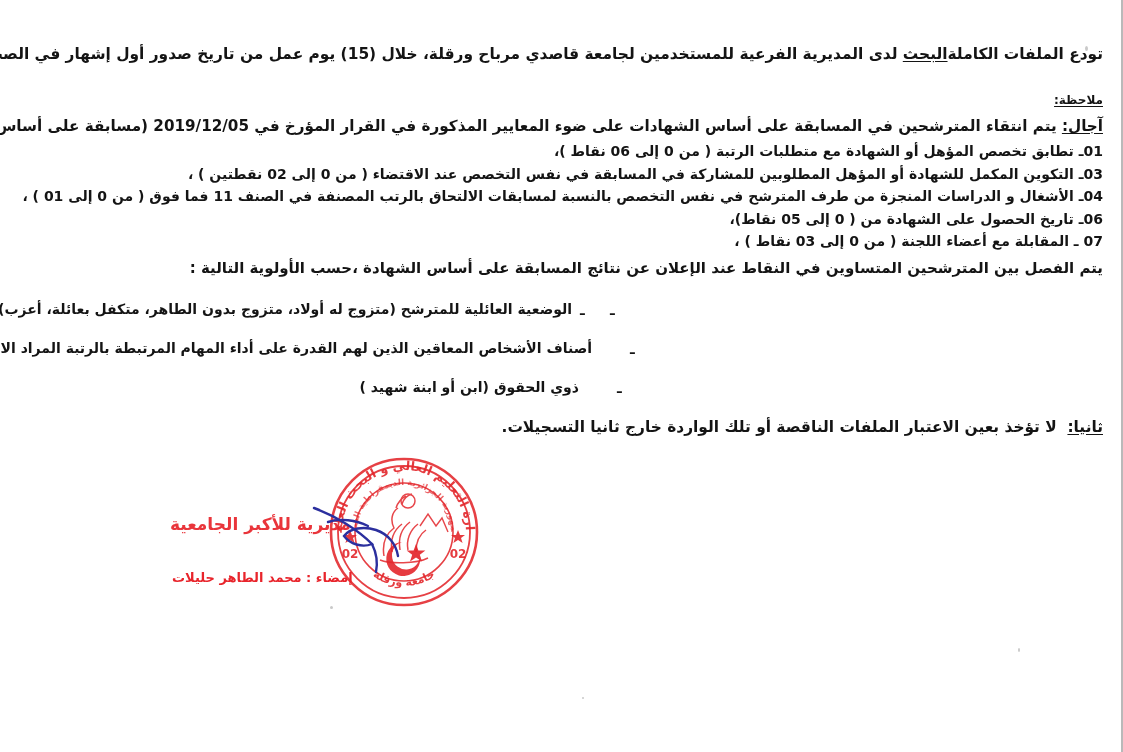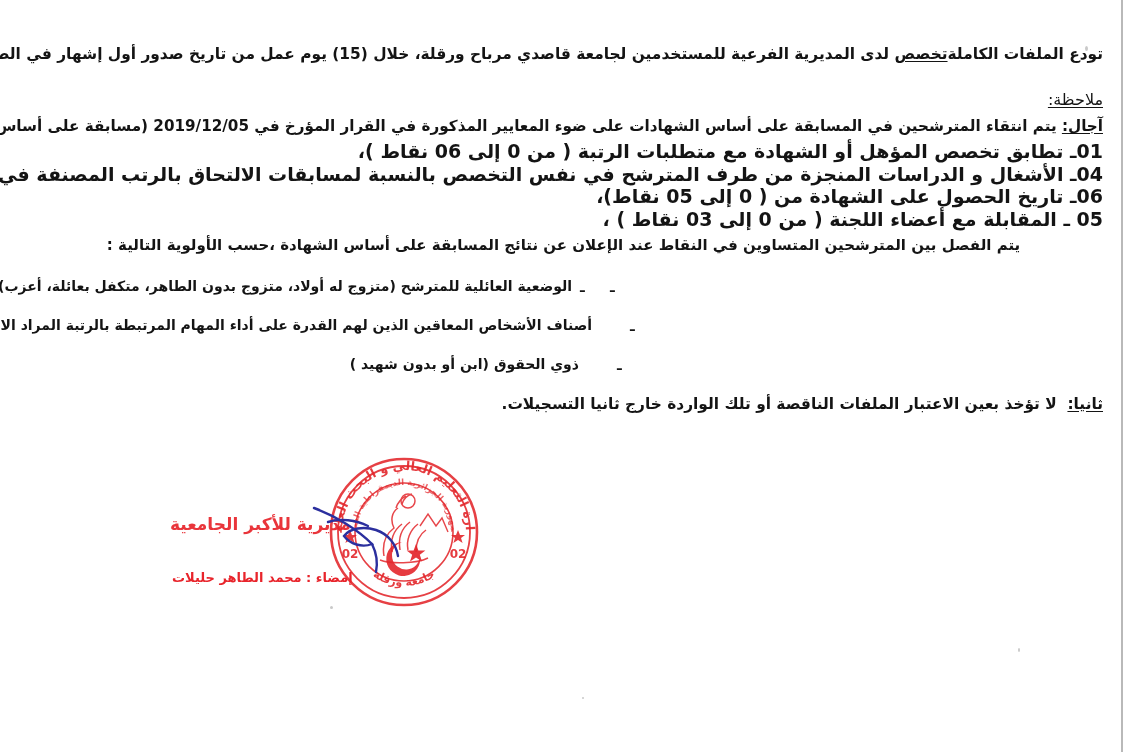--- a/index.html
+++ b/index.html
@@ -41,50 +41,49 @@
     font-size: 15.4px;
     line-height: 20px;
     margin: 0 0 26px 0;
     padding-left: 2px;
   }
   .u {
     text-decoration: underline;
     text-underline-offset: 2px;
   }
   .note-heading {
-    font-size: 16px;
+    font-size: 12px;
     line-height: 20px;
     margin: 17px 0 6px 0;
-    font-weight: 400;
+    font-weight: 700;
   }
   .first-clause {
     font-size: 15.2px;
     line-height: 21px;
     margin: 0 0 3px 0;
   }
   .crit-list {
     list-style: none;
     margin: 0;
     padding: 0;
   }
   .crit-list li {
-    font-size: 19px;
+    font-size: 14px;
     line-height: 22.5px;
     white-space: nowrap;
     text-align: right;
     direction: rtl;
     font-weight: 600;
     color: #141414;
   }
   .tie-line {
     font-size: 15px;
     line-height: 22px;
     margin: 4px 0 12px 0;
     white-space: nowrap;
-    text-align: center;
   }
   .prio-list {
     list-style: none;
     margin: 0 0 0 0;
     padding: 0 0 0 0;
   }
   .prio-list li {
     position: relative;
     font-size: 14px;
     line-height: 18px;
@@ -168,54 +167,55 @@
   }
 </style>
 </head>
 <body>
 
 <div id="page">
 
   <div class="doc-body">
 
     <p class="line intro-line">
-      <span>تودع الملفات الكاملة</span><span class="u">تخصص</span> <span>لدى المديرية الفرعية للمستخدمين لجامعة قاصدي مرباح ورقلة، خلال (15) يوم عمل من تاريخ صدور أول إشهار في الصحافة المكتوبة</span>
+      <span>تودع الملفات الكاملة</span><span class="u">البحث</span> <span>لدى المديرية الفرعية للمستخدمين لجامعة قاصدي مرباح ورقلة، خلال (15) يوم عمل من تاريخ صدور أول إشهار في الصحافة المكتوبة</span>
     </p>
 
     <p class="line note-heading u">ملاحظة:</p>
 
     <p class="line first-clause">
       <span class="u">آجال:</span>
       <span>يتم انتقاء المترشحين في المسابقة على أساس الشهادات على ضوء المعايير المذكورة في القرار المؤرخ في 2019/12/05 (مسابقة على أساس الشهادة).</span>
     </p>
 
     <ul class="crit-list">
       <li>01ـ تطابق تخصص المؤهل أو الشهادة مع متطلبات الرتبة ( من 0 إلى 06 نقاط )،</li>
+      <li>03ـ التكوين المكمل للشهادة أو المؤهل المطلوبين للمشاركة في المسابقة في نفس التخصص عند الاقتضاء ( من 0 إلى 02 نقطتين ) ،</li>
       <li>04ـ الأشغال و الدراسات المنجزة من طرف المترشح في نفس التخصص بالنسبة لمسابقات الالتحاق بالرتب المصنفة في الصنف 11 فما فوق ( من 0 إلى 01 ) ،</li>
       <li>06ـ تاريخ الحصول على الشهادة من ( 0 إلى 05 نقاط)،</li>
-      <li>05 ـ المقابلة مع أعضاء اللجنة ( من 0 إلى 03 نقاط ) ،</li>
+      <li>07 ـ المقابلة مع أعضاء اللجنة ( من 0 إلى 03 نقاط ) ،</li>
     </ul>
 
     <p class="line tie-line">يتم الفصل بين المترشحين المتساوين في النقاط عند الإعلان عن نتائج المسابقة على أساس الشهادة ،حسب الأولوية التالية :</p>
 
     <ul class="prio-list">
       <li class="p1">
         <span class="dash">ـ</span>
       </li>
       <li class="p2">
         <span class="dash">ـ</span>
         <span>الوضعية العائلية للمترشح (متزوج له أولاد، متزوج بدون الطاهر، متكفل بعائلة، أعزب)</span>
       </li>
       <li class="p3">
         <span class="dash">ـ</span>
         <span>أصناف الأشخاص المعاقين الذين لهم القدرة على أداء المهام المرتبطة بالرتبة المراد الالتحاق بها</span>
       </li>
       <li class="p4">
         <span class="dash">ـ</span>
-        <span>ذوي الحقوق (ابن أو بدون شهيد )</span>
+        <span>ذوي الحقوق (ابن أو ابنة شهيد )</span>
       </li>
     </ul>
 
     <p class="line second-clause">
       <span class="lbl u">ثانيا:</span>
       &nbsp;<span>لا تؤخذ بعين الاعتبار الملفات الناقصة أو تلك الواردة خارج ثانيا التسجيلات.</span>
     </p>
 
   </div>
 

